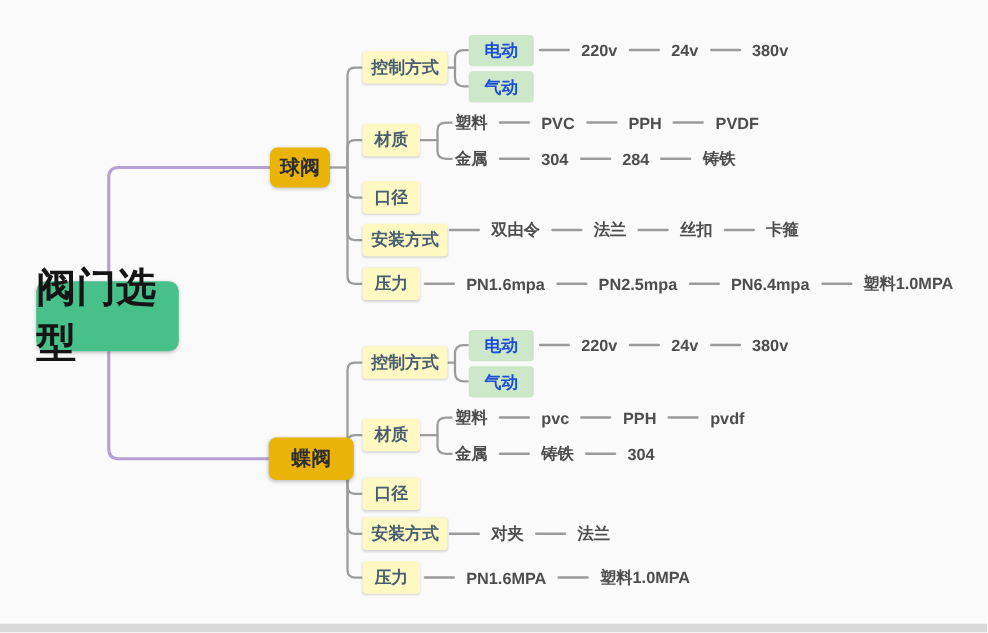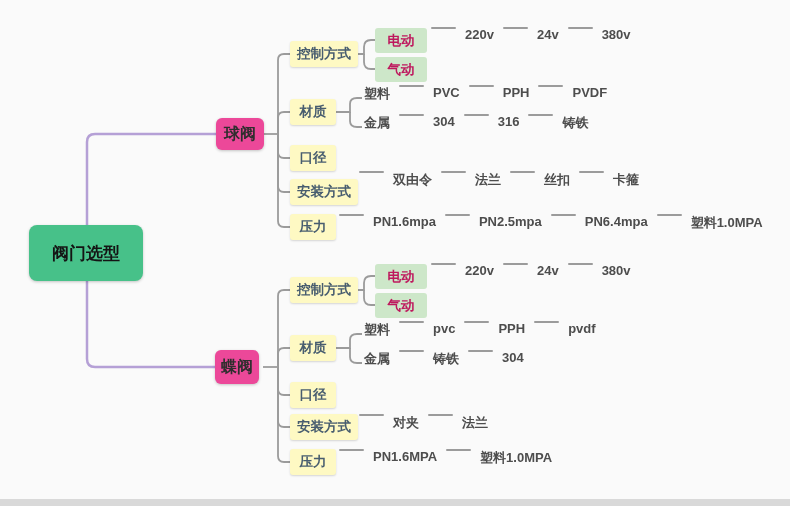--- a/index.html
+++ b/index.html
@@ -17,46 +17,46 @@
   .node{
     position:absolute;
     display:flex;align-items:center;justify-content:center;
     box-sizing:border-box;
     font-weight:bold;
   }
   .root-node{
     background:#47c189;
     border-radius:8px;
     color:#141414;
-    font-size:17px;
+    font-size:32px;
     box-shadow:0 1px 3px rgba(0,0,0,.22);
   }
   .branch-node{
-    background:#ec4899;
+    background:#eab308;
     border-radius:6px;
     color:#2e2e2e;
     font-size:16px;
     box-shadow:0 1px 3px rgba(0,0,0,.22);
   }
   .category-node{
     background:#fef9c3;
     border-radius:3px;
     color:#485d6f;
     font-size:13.5px;
     box-shadow:0 1px 2px rgba(0,0,0,.15);
   }
   .child-node{
     background:#cde7c9;
     border-radius:3px;
-    color:#be185d;
+    color:#1d4ed8;
     font-size:13.5px;
   }
   .chain{
     position:absolute;
-    display:flex;align-items:flex-start;
+    display:flex;align-items:center;
     height:26px;
     gap:9px;
     white-space:nowrap;
   }
   .chain .leaf{
     font-weight:bold;
     font-size:13px;
     color:#4d4d4d;
   }
   .dash{
@@ -135,21 +135,21 @@
     <span class="leaf">PPH</span>
     <div class="dash"></div>
     <span class="leaf">PVDF</span>
   </div>
 
   <div class="chain" style="left:364px;top:114px;">
     <span class="leaf">金属</span>
     <div class="dash"></div>
     <span class="leaf">304</span>
     <div class="dash"></div>
-    <span class="leaf">316</span>
+    <span class="leaf">284</span>
     <div class="dash"></div>
     <span class="leaf">铸铁</span>
   </div>
 
   <div class="node category-node" style="left:290px;top:145px;width:46px;height:26px;">口径</div>
 
   <div class="node category-node" style="left:290px;top:179px;width:68px;height:26px;">安装方式</div>
 
   <div class="chain" style="left:359px;top:171px;">
     <div class="dash"></div>
@@ -168,21 +168,21 @@
     <div class="dash"></div>
     <span class="leaf">PN1.6mpa</span>
     <div class="dash"></div>
     <span class="leaf">PN2.5mpa</span>
     <div class="dash"></div>
     <span class="leaf">PN6.4mpa</span>
     <div class="dash"></div>
     <span class="leaf">塑料1.0MPA</span>
   </div>
 
-  <div class="node branch-node" style="left:215px;top:350px;width:44px;height:34px;">蝶阀</div>
+  <div class="node branch-node" style="left:215px;top:350px;width:68px;height:34px;">蝶阀</div>
 
   <div class="node category-node" style="left:290px;top:277px;width:68px;height:26px;">控制方式</div>
   <div class="node child-node" style="left:375px;top:264px;width:52px;height:25px;">电动</div>
   <div class="node child-node" style="left:375px;top:293px;width:52px;height:25px;">气动</div>
 
   <div class="chain" style="left:431px;top:263px;">
     <div class="dash"></div>
     <span class="leaf">220v</span>
     <div class="dash"></div>
     <span class="leaf">24v</span>

